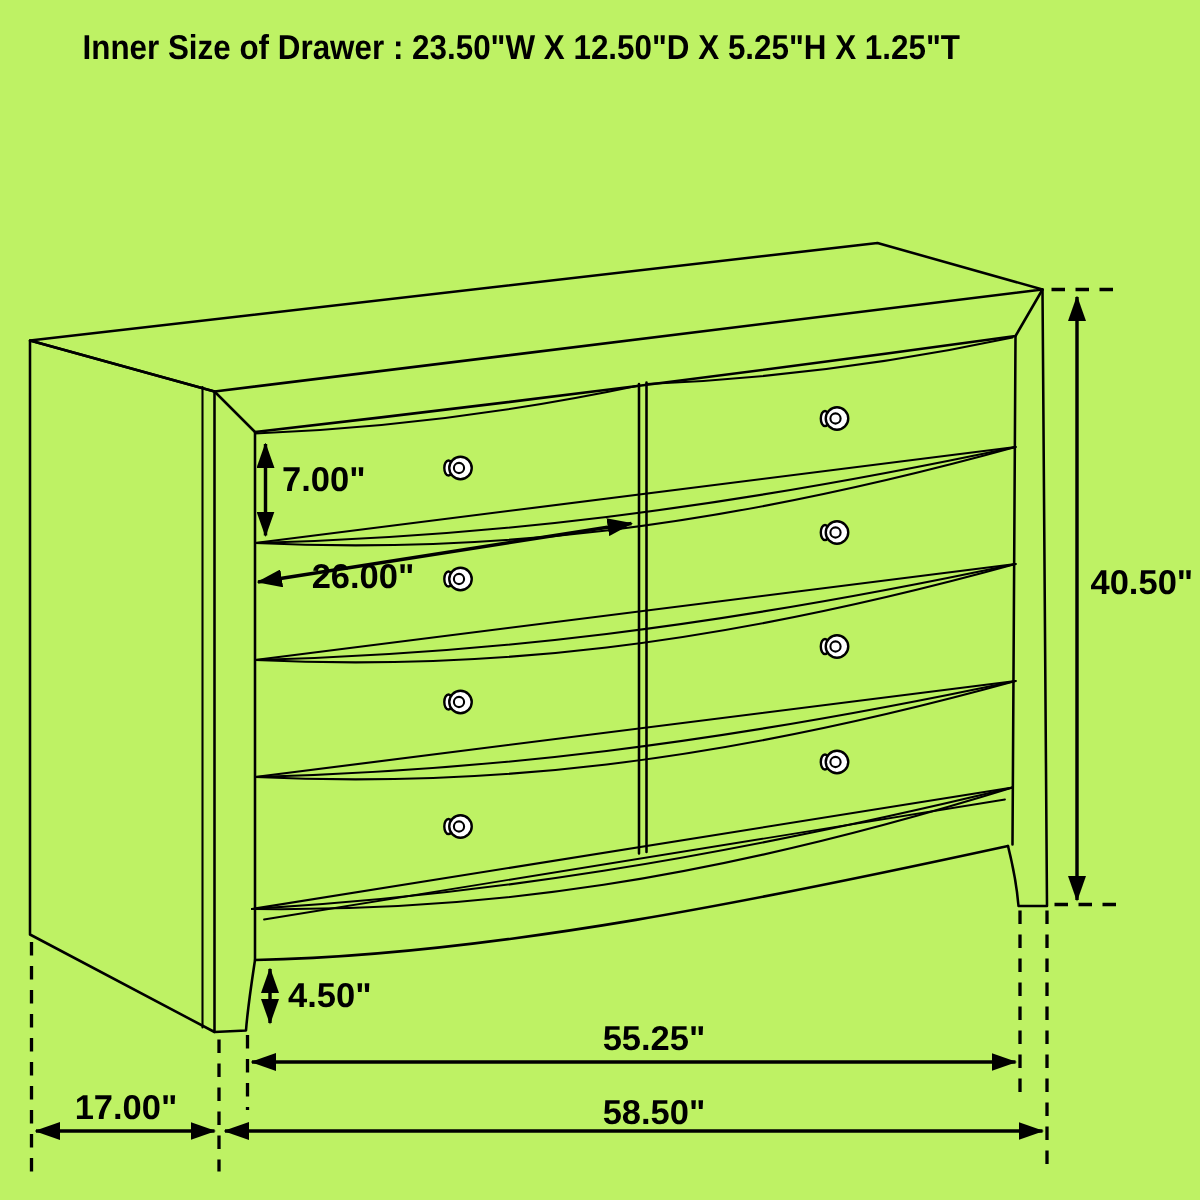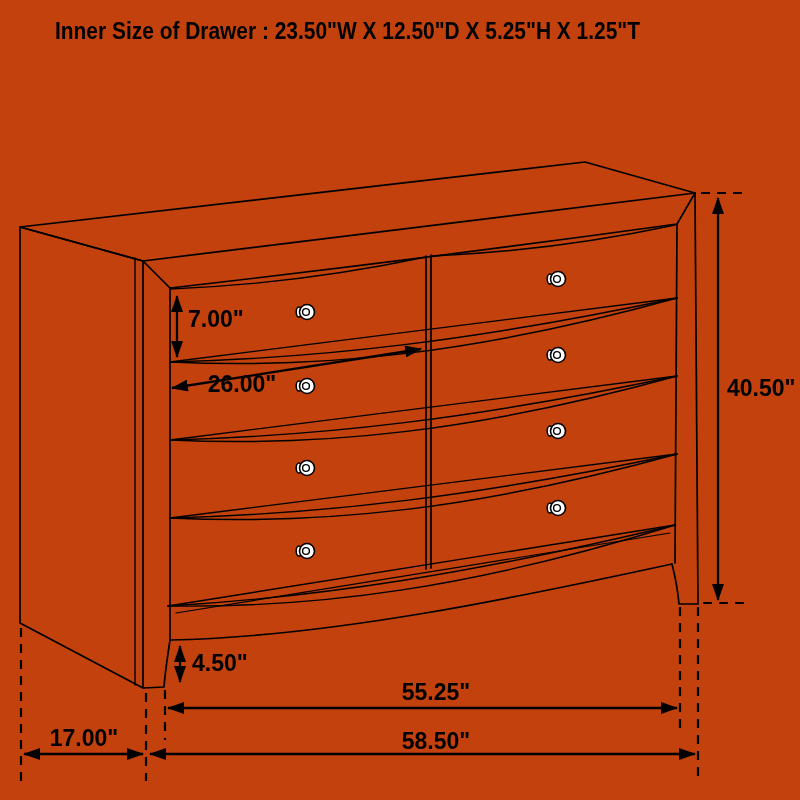--- a/index.html
+++ b/index.html
@@ -1,17 +1,17 @@
 <!DOCTYPE html>
 <html><head>
 <meta charset="utf-8">
 <style>
   html,body{margin:0;padding:0;background:#fff;}
   #stage{
-    position:relative;width:800px;height:800px;background:#c2410c;
+    position:relative;width:800px;height:800px;background:#bef264;
     font-family:"Liberation Sans", sans-serif;overflow:hidden;
   }
   svg{display:block;}
   .outline{fill:none;stroke:#000;stroke-width:1.7;stroke-linejoin:round;stroke-linecap:round;}
   .thin{fill:none;stroke:#000;stroke-width:1.4;stroke-linejoin:round;stroke-linecap:round;}
   .accent{fill:none;stroke:#000;stroke-width:1.2;stroke-linecap:round;}
   .dim{fill:none;stroke:#000;stroke-width:2.3;stroke-linecap:butt;}
   .dash{fill:none;stroke:#000;stroke-width:2.2;stroke-dasharray:9 7;stroke-linecap:butt;}
   .lbl{font-family:"Liberation Sans", sans-serif;font-weight:bold;font-size:23px;fill:#000;}
   .title{font-family:"Liberation Sans", sans-serif;font-weight:bold;font-size:23px;fill:#000;}

